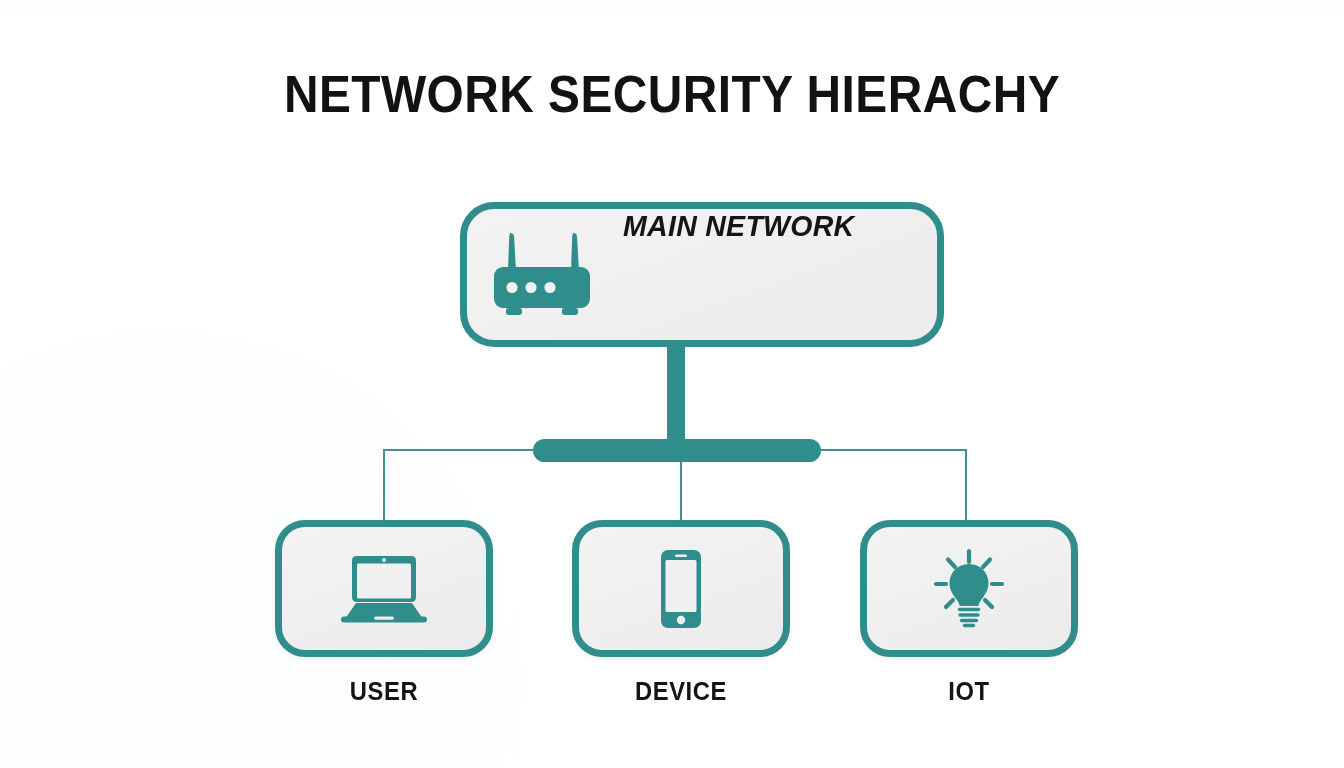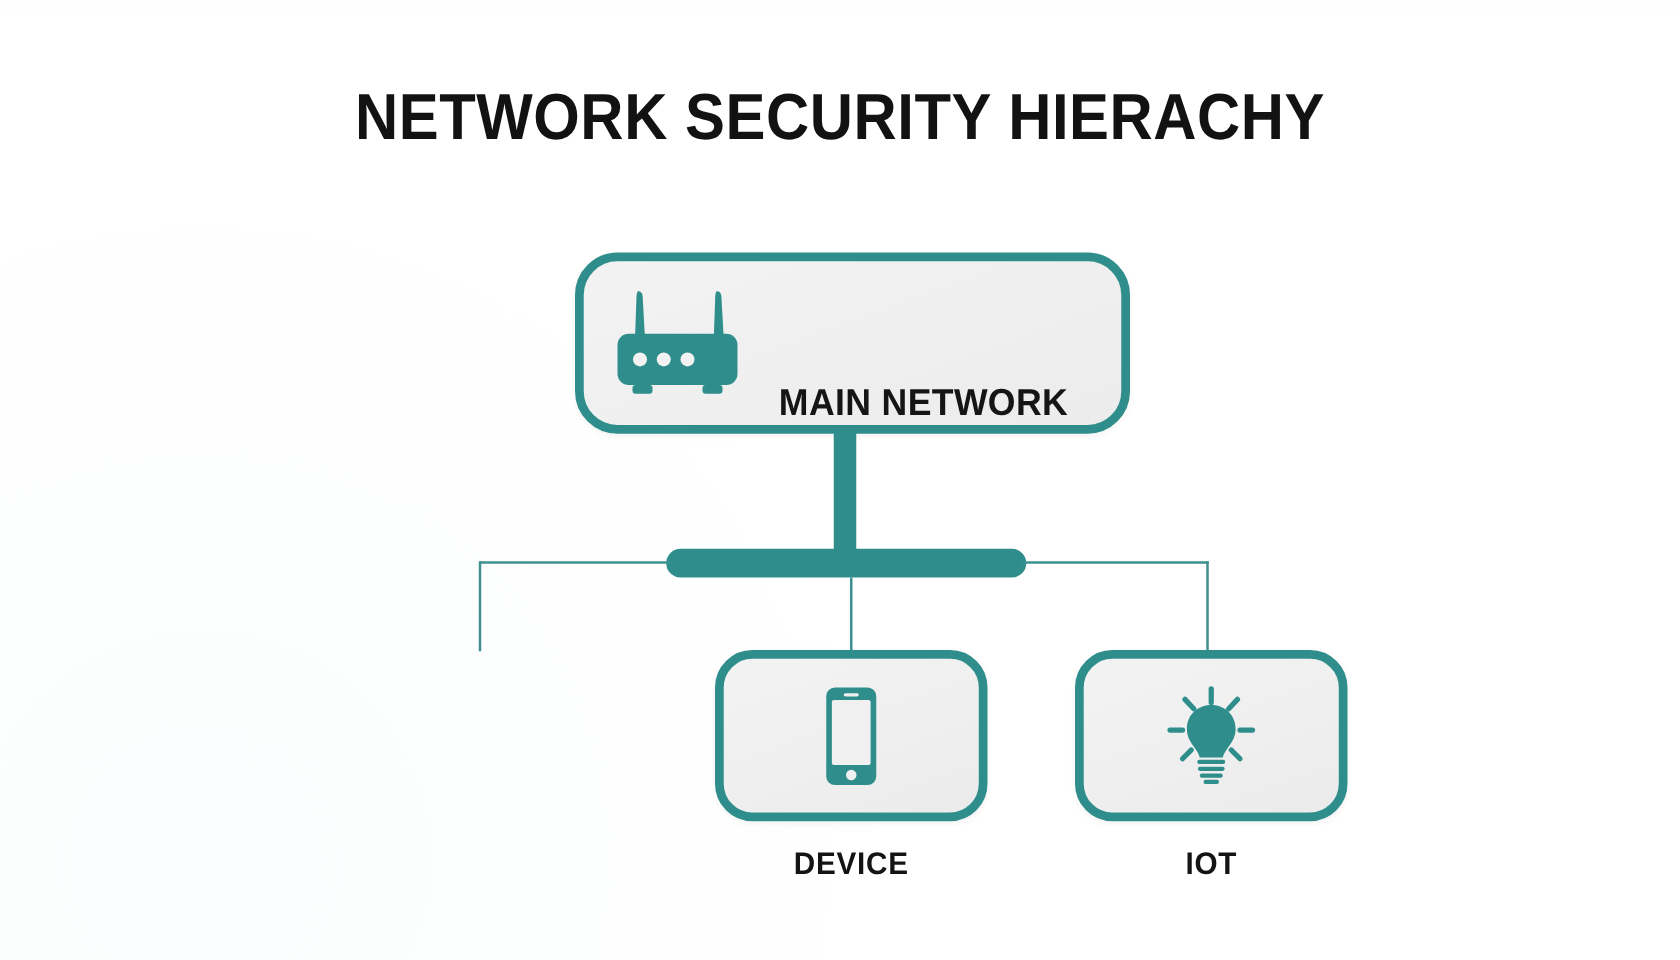--- a/index.html
+++ b/index.html
@@ -40,30 +40,31 @@
     transform: scaleX(0.92);
     transform-origin: 50% 50%;
     white-space: nowrap;
   }
 
   
   #main-card {
     position: absolute;
     left: 460px;
     top: 190px;
-    width: 444px;
+    width: 484px;
     height: 145px;
     box-sizing: border-box;
     border: 7px solid #2f8e8b;
     border-radius: 34px;
     background: linear-gradient(160deg, #f3f3f3 0%, #efefef 55%, #ececed 100%);
     display: flex;
-    align-items: flex-end;
+    align-items: flex-start;
     justify-content: flex-start;
     box-shadow: 0 2px 5px rgba(0,0,0,0.045);
+    font-style: italic;
   }
   #router-icon-wrap {
     width: 150px;
     height: 100%;
     display: flex;
     align-items: center;
     justify-content: center;
     flex: none;
   }
   #main-label {
@@ -178,20 +179,41 @@
   </div>
 
   <div id="stem"></div>
   <div id="bus-bar"></div>
   <div id="thin-h-left" class="thin-h"></div>
   <div id="thin-h-right" class="thin-h"></div>
   <div id="thin-v-left" class="thin-v"></div>
   <div id="thin-v-center" class="thin-v"></div>
   <div id="thin-v-right" class="thin-v"></div>
 
+  <div id="node-user" class="child-node">
+    <div class="child-card">
+      <div>
+        <svg width="96" height="72" viewBox="0 0 96 72" aria-hidden="true">
+
+          <rect x="16" y="3" width="64" height="46" rx="4.5" ry="4.5" fill="#2f8e8b"></rect>
+
+          <rect x="21" y="10.5" width="54" height="35" rx="1.5" ry="1.5" fill="#f0f0f0"></rect>
+
+          <circle cx="48" cy="7" r="1.9" fill="#f0f0f0"></circle>
+
+          <path d="M9 66 L20 50 L76 50 L87 66 Z" fill="#2f8e8b"></path>
+
+          <rect x="5" y="63.5" width="86" height="6" rx="3" ry="3" fill="#2f8e8b"></rect>
+
+          <rect x="38" y="63.5" width="20" height="3.2" rx="1.6" ry="1.6" fill="#eeeeee"></rect>
+        </svg>
+      </div>
+    </div>
+    <div class="child-label">USER</div>
+  </div>
 
   <div id="node-device" class="child-node">
     <div class="child-card">
       <div>
         <svg width="54" height="82" viewBox="0 0 54 82" aria-hidden="true">
 
           <rect x="7" y="2" width="40" height="78" rx="7" ry="7" fill="#2f8e8b"></rect>
 
           <rect x="11.5" y="12" width="31" height="52" rx="1.6" ry="1.6" fill="#f0f0f0"></rect>
 

